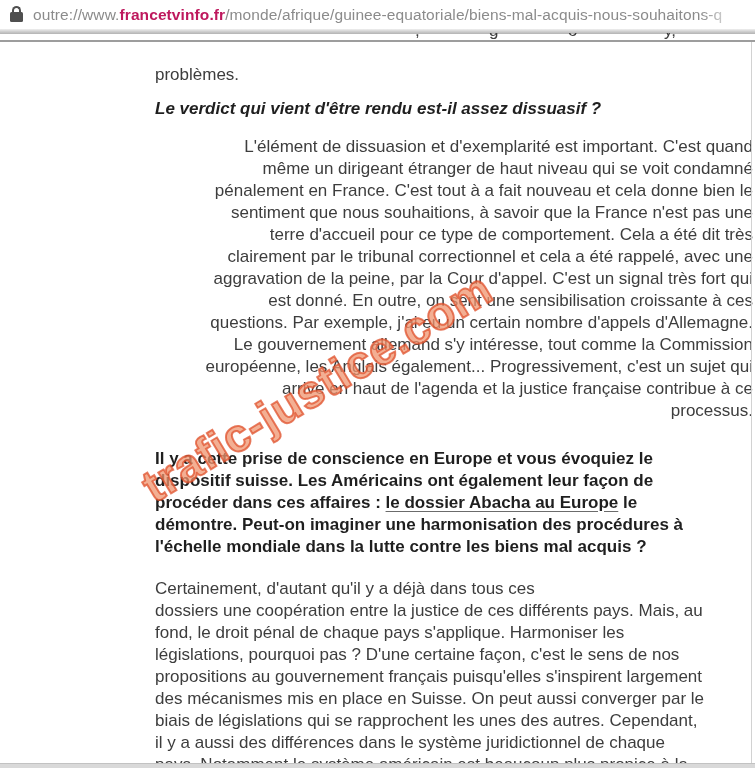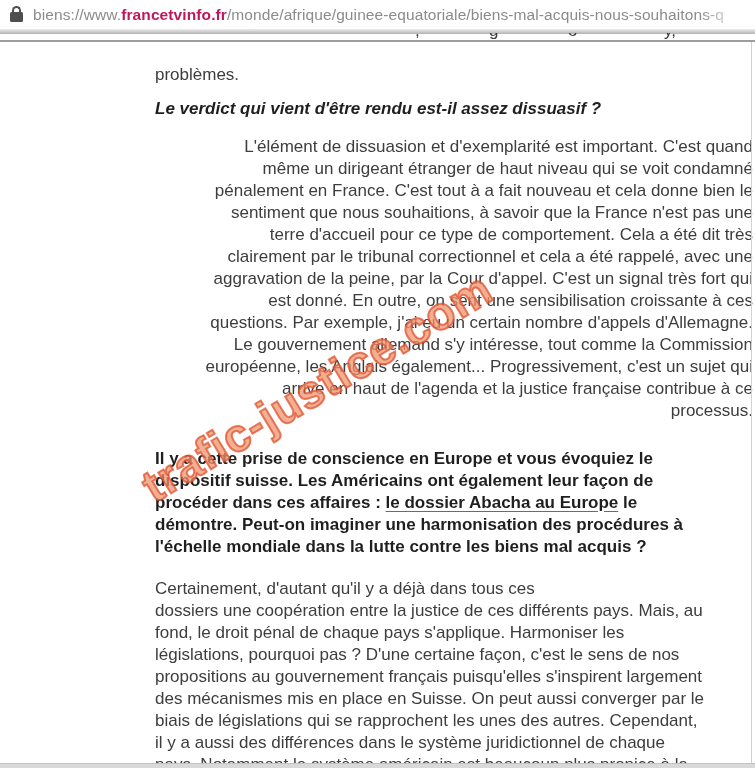--- a/index.html
+++ b/index.html
@@ -60,21 +60,21 @@
     -webkit-text-stroke:2px rgba(223,78,40,0.72);
     text-shadow:0 0 1px rgba(223,78,40,0.55);
     white-space:nowrap;pointer-events:none;
   }
 </style>
 </head>
 <body>
 
 <div class="urlbar">
   <span class="lock"></span>
-  <span class="url-text"><span>biens://www.</span><span class="domain">francetvinfo.fr</span><span>/monde/afrique/guinee-equatoriale/biens-mal-acquis-nous-souhaitons-q</span></span>
+  <span class="url-text"><span>outre://www.</span><span class="domain">francetvinfo.fr</span><span>/monde/afrique/guinee-equatoriale/biens-mal-acquis-nous-souhaitons-q</span></span>
   <span class="url-fade"></span>
 </div>
 
 <div class="divider-band"></div>
 <div class="cutoff-row" id="cutoff-row">
     <span style="left: 300px;">'</span>
     <span style="left: 415px;">,</span>
     <span style="left: 489px;">g</span>
     <span style="left: 568px;">o</span>
     <span style="left: 664px;">y,</span>

